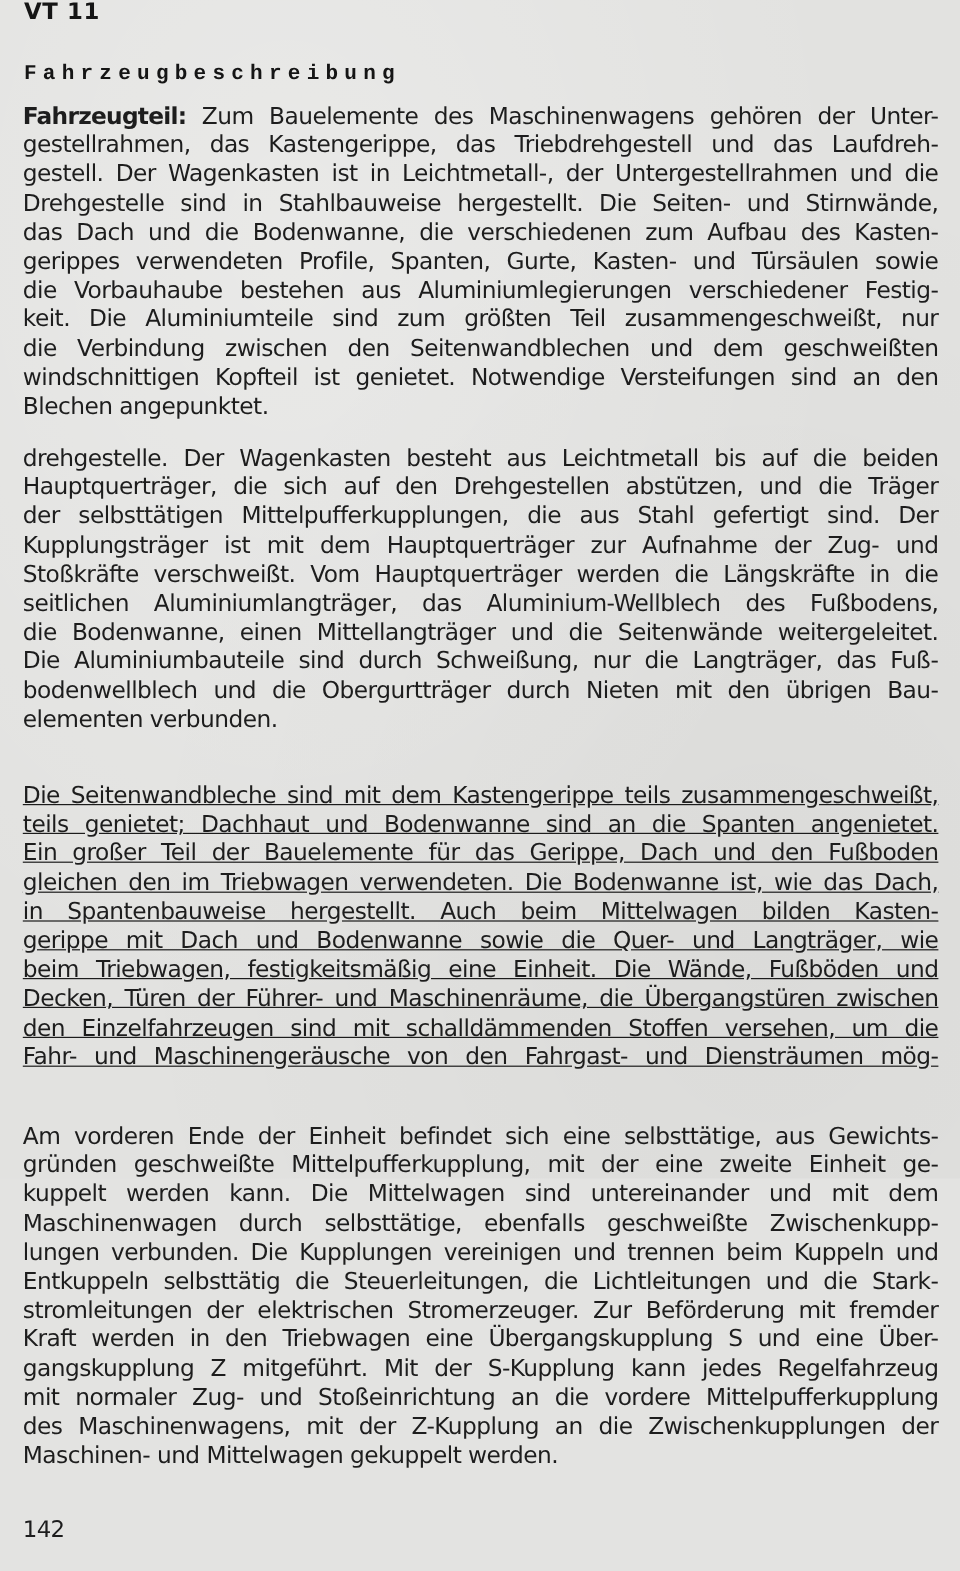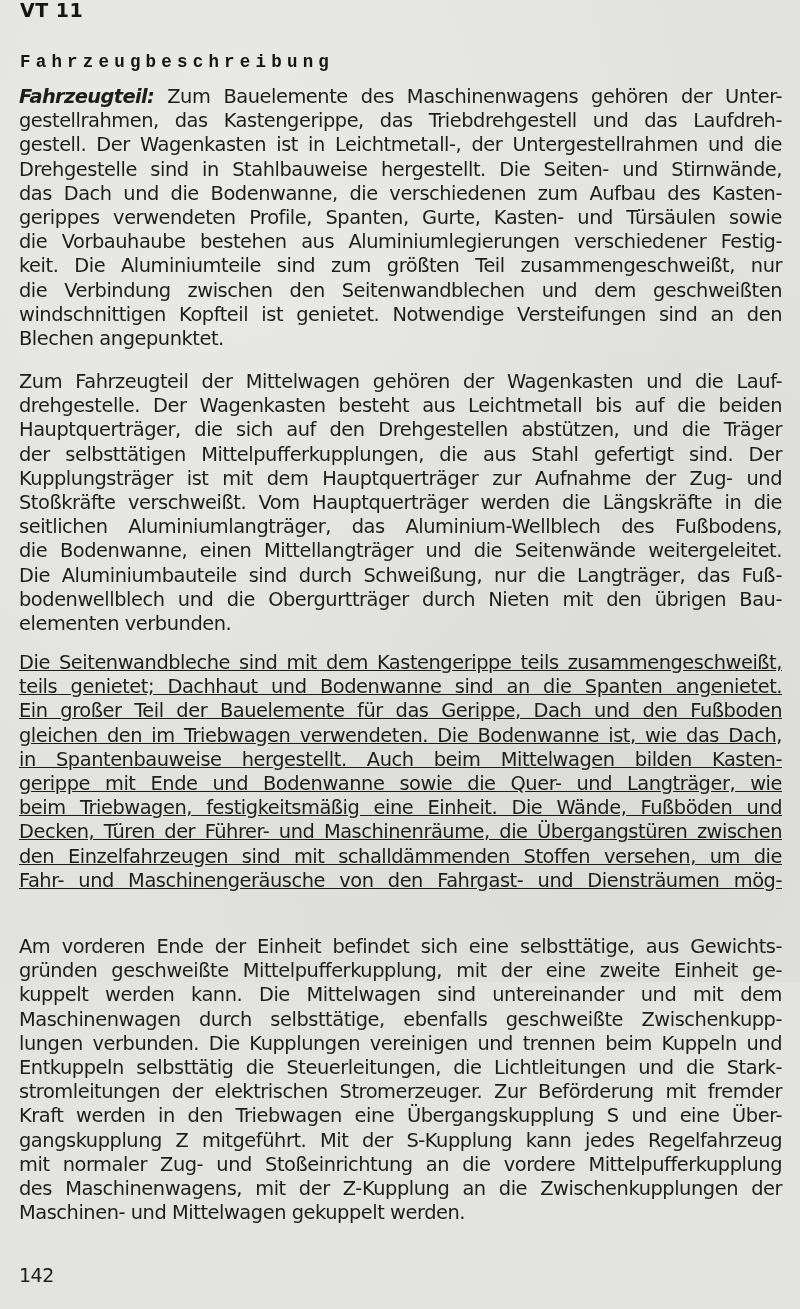--- a/index.html
+++ b/index.html
@@ -65,21 +65,20 @@
       letter-spacing: -0.45px;
       word-spacing: 0px;
       color: #1d1d1d;
     }
     .line.last {
       text-align-last: left;
     }
     .run-in {
       font-weight: bold;
       letter-spacing: -0.6px;
-      font-style: italic;
     }
     .folio {
       position: absolute;
       left: 19px;
       top: 1264px;
       font-size: 19px;
       color: #1d1d1d;
       letter-spacing: -0.5px;
     }
   </style>
@@ -102,40 +101,39 @@
       <span class="line">das Dach und die Bodenwanne, die verschiedenen zum Aufbau des Kasten-</span>
       <span class="line">gerippes verwendeten Profile, Spanten, Gurte, Kasten- und Türsäulen sowie</span>
       <span class="line">die Vorbauhaube bestehen aus Aluminiumlegierungen verschiedener Festig-</span>
       <span class="line">keit. Die Aluminiumteile sind zum größten Teil zusammengeschweißt, nur</span>
       <span class="line">die Verbindung zwischen den Seitenwandblechen und dem geschweißten</span>
       <span class="line">windschnittigen Kopfteil ist genietet. Notwendige Versteifungen sind an den</span>
       <span class="line last">Blechen angepunktet.</span>
     </div>
 
     <div class="para" style="top:370px;">
-      <span class="line">Zum Fahrzeugteil der Mittelwagen gehören der Wagenkasten und die Lauf-</span>
       <span class="line">drehgestelle. Der Wagenkasten besteht aus Leichtmetall bis auf die beiden</span>
       <span class="line">Hauptquerträger, die sich auf den Drehgestellen abstützen, und die Träger</span>
       <span class="line">der selbsttätigen Mittelpufferkupplungen, die aus Stahl gefertigt sind. Der</span>
       <span class="line">Kupplungsträger ist mit dem Hauptquerträger zur Aufnahme der Zug- und</span>
       <span class="line">Stoßkräfte verschweißt. Vom Hauptquerträger werden die Längskräfte in die</span>
       <span class="line">seitlichen Aluminiumlangträger, das Aluminium-Wellblech des Fußbodens,</span>
       <span class="line">die Bodenwanne, einen Mittellangträger und die Seitenwände weitergeleitet.</span>
       <span class="line">Die Aluminiumbauteile sind durch Schweißung, nur die Langträger, das Fuß-</span>
       <span class="line">bodenwellblech und die Obergurtträger durch Nieten mit den übrigen Bau-</span>
       <span class="line last">elementen verbunden.</span>
     </div>
 
     <div class="para" style="top:651px;text-decoration:underline;">
       <span class="line">Die Seitenwandbleche sind mit dem Kastengerippe teils zusammengeschweißt,</span>
       <span class="line">teils genietet; Dachhaut und Bodenwanne sind an die Spanten angenietet.</span>
       <span class="line">Ein großer Teil der Bauelemente für das Gerippe, Dach und den Fußboden</span>
       <span class="line">gleichen den im Triebwagen verwendeten. Die Bodenwanne ist, wie das Dach,</span>
       <span class="line">in Spantenbauweise hergestellt. Auch beim Mittelwagen bilden Kasten-</span>
-      <span class="line">gerippe mit Ende und Bodenwanne sowie die Quer- und Langträger, wie</span>
+      <span class="line">gerippe mit Dach und Bodenwanne sowie die Quer- und Langträger, wie</span>
       <span class="line">beim Triebwagen, festigkeitsmäßig eine Einheit. Die Wände, Fußböden und</span>
       <span class="line">Decken, Türen der Führer- und Maschinenräume, die Übergangstüren zwischen</span>
       <span class="line">den Einzelfahrzeugen sind mit schalldämmenden Stoffen versehen, um die</span>
       <span class="line">Fahr- und Maschinengeräusche von den Fahrgast- und Diensträumen mög-</span>
     </div>
 
     <div class="para" style="top:935px;">
       <span class="line">Am vorderen Ende der Einheit befindet sich eine selbsttätige, aus Gewichts-</span>
       <span class="line">gründen geschweißte Mittelpufferkupplung, mit der eine zweite Einheit ge-</span>
       <span class="line">kuppelt werden kann. Die Mittelwagen sind untereinander und mit dem</span>

